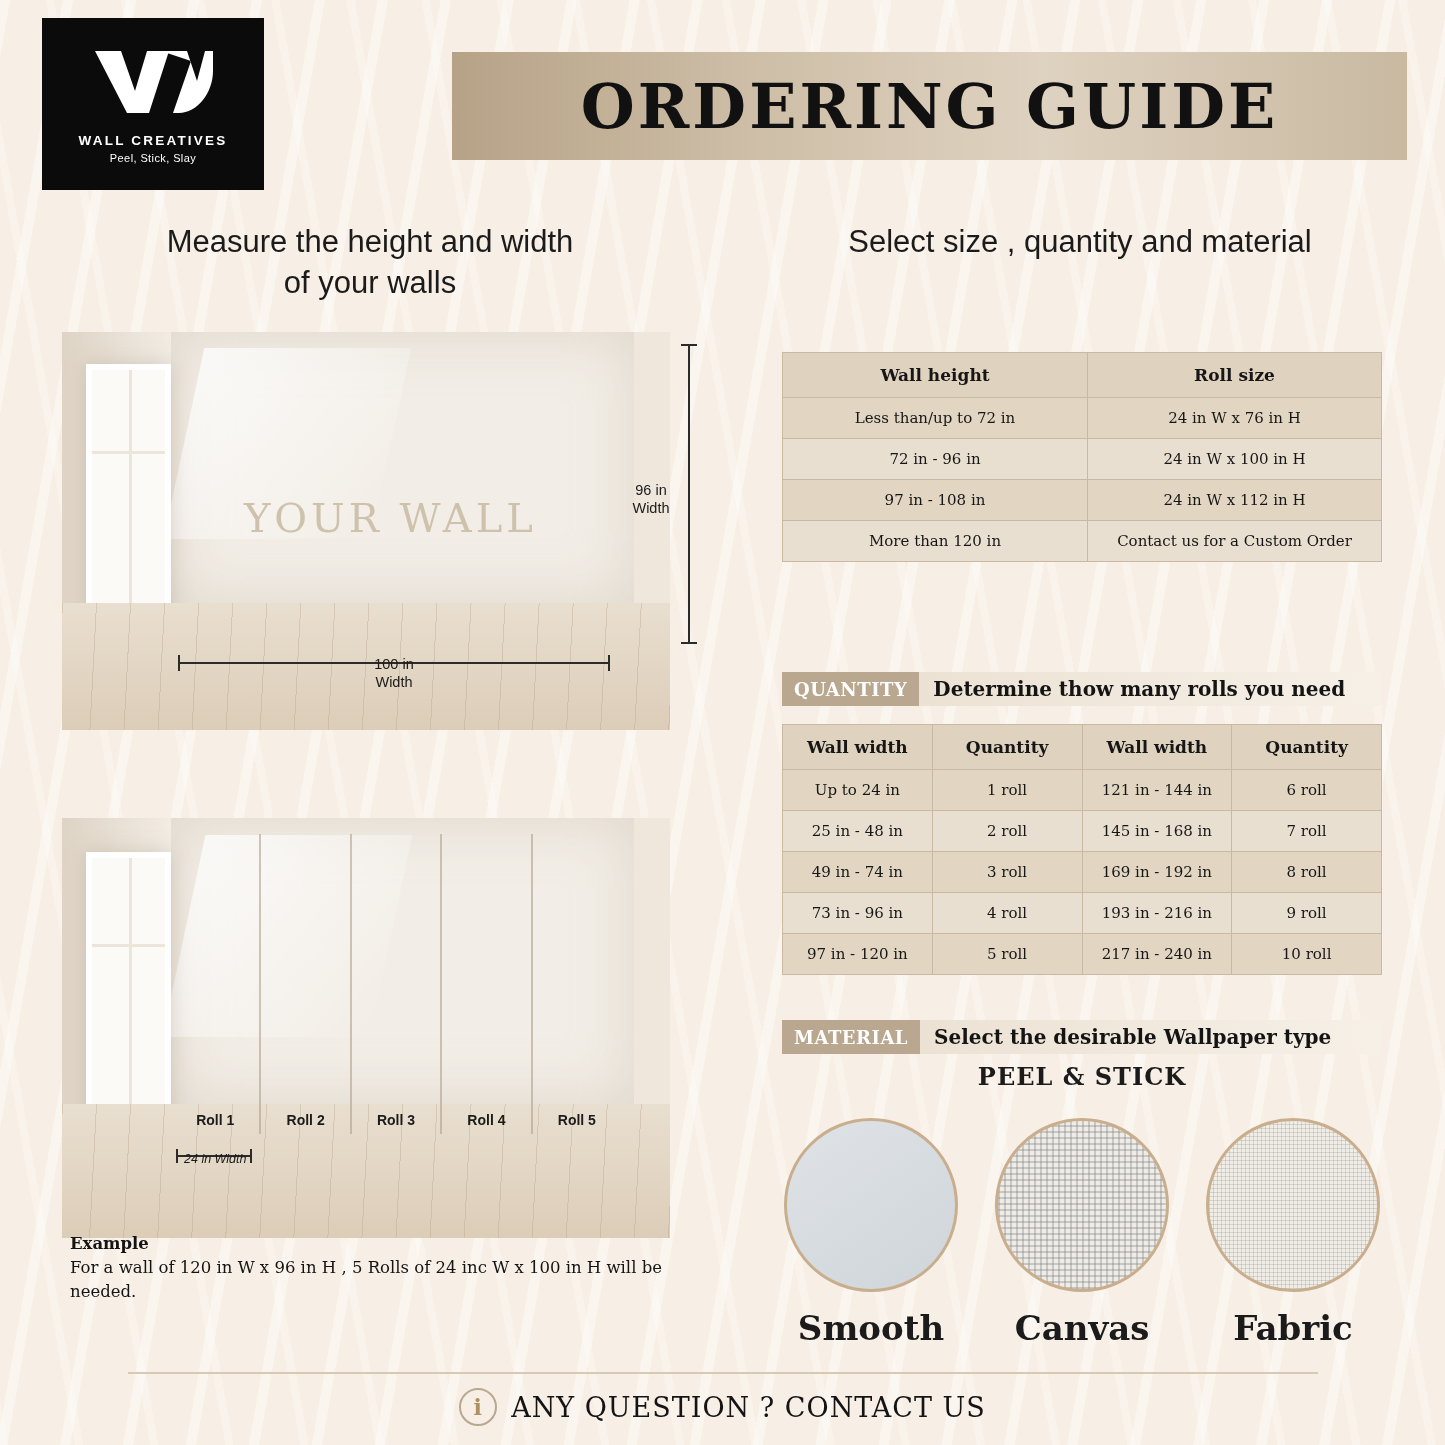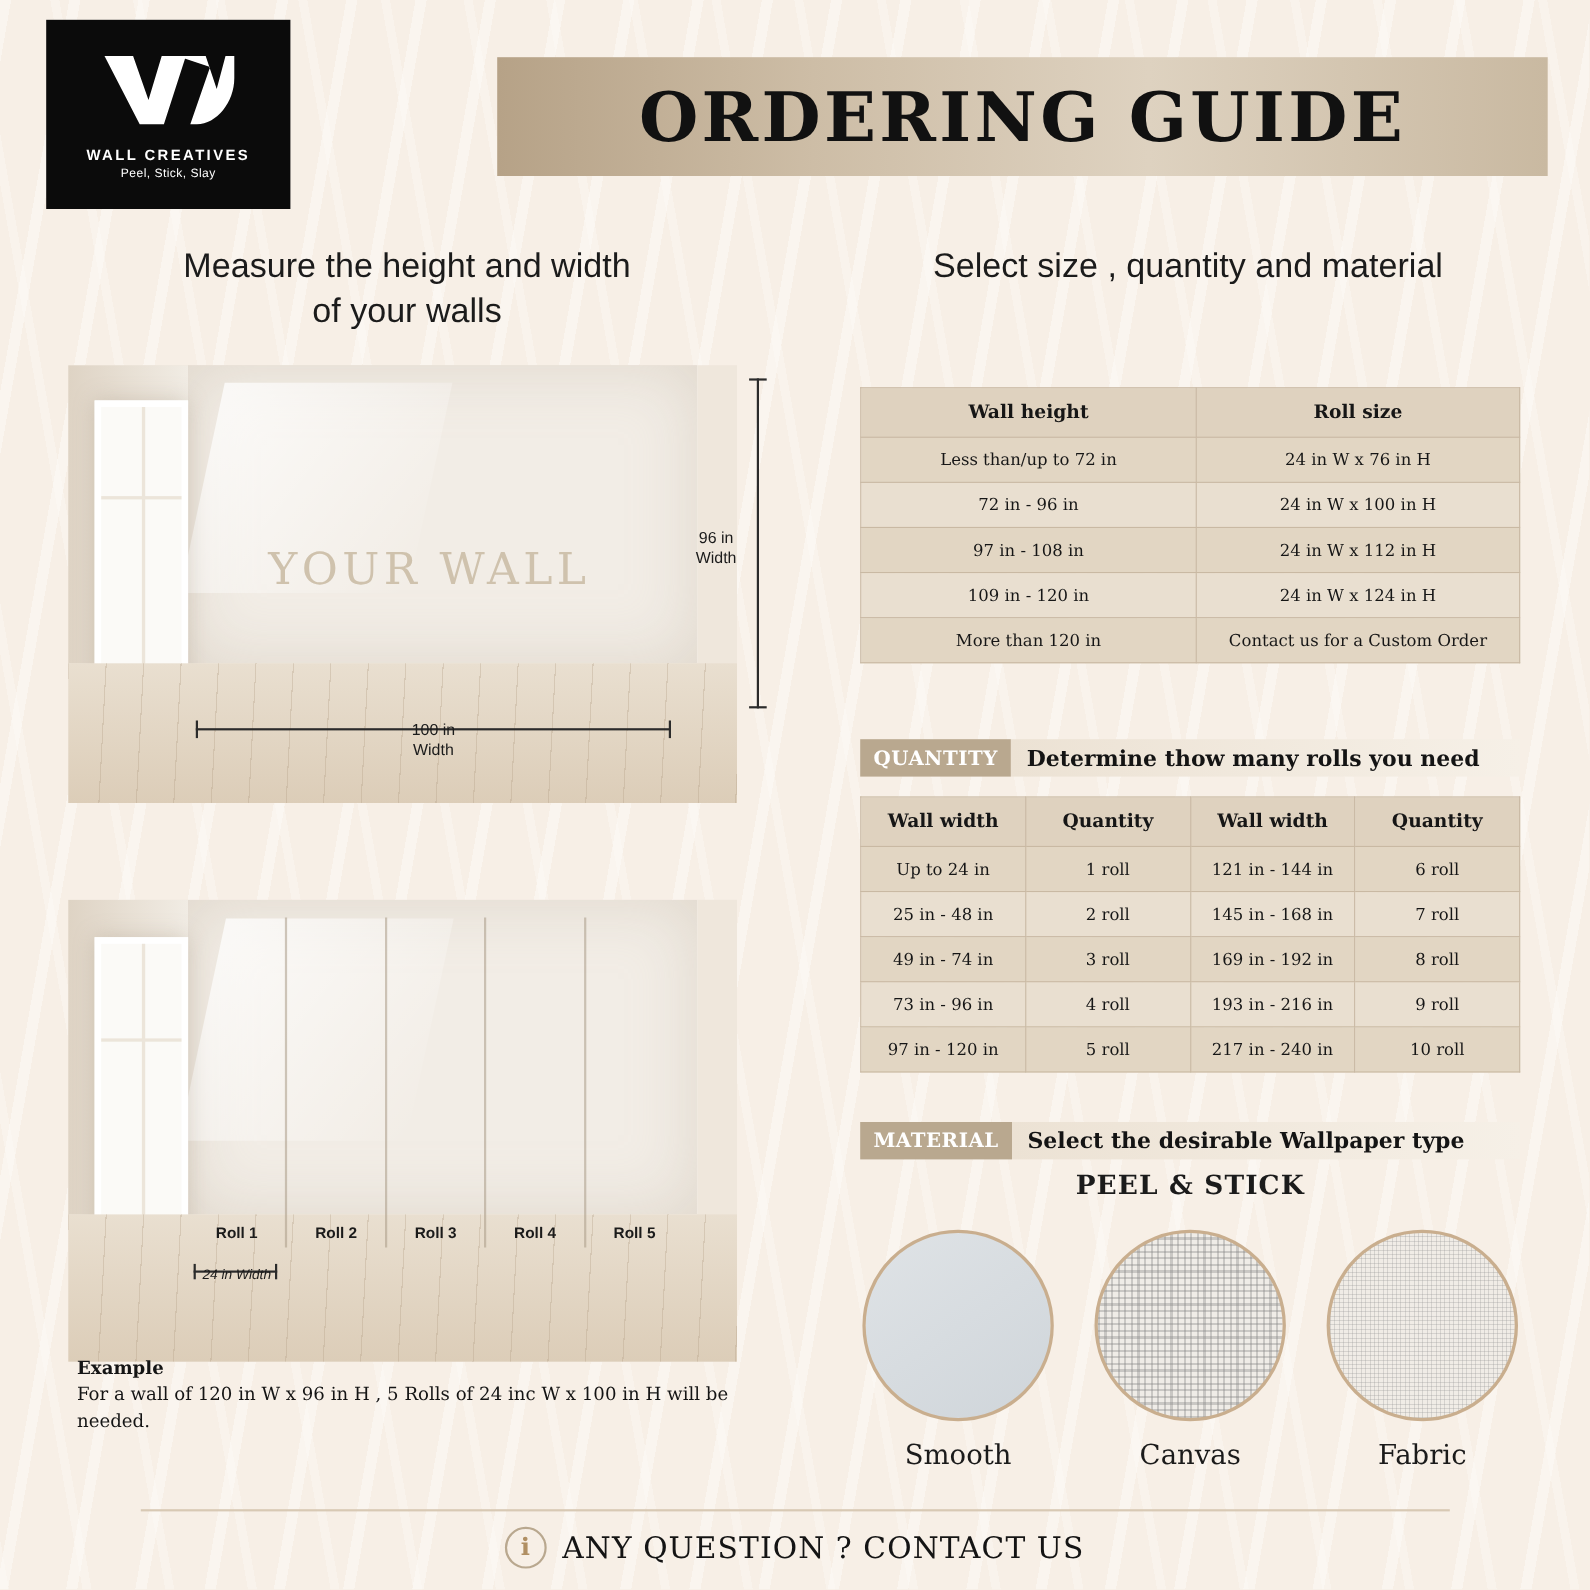--- a/index.html
+++ b/index.html
@@ -144,21 +144,21 @@
   .swatches{position:absolute;left:782px;top:1118px;width:600px;display:flex;justify-content:space-between;}
   .swatch{width:178px;text-align:center;}
   .disc{width:168px;height:168px;border-radius:50%;border:3px solid #c9ae8e;margin:0 auto;}
   .disc.smooth{background:linear-gradient(145deg,#dfe3e6,#cfd5da);}
   .disc.fabric{background:#f0ece6;
     background-image:repeating-linear-gradient(0deg,rgba(150,150,150,.30) 0 1px,rgba(0,0,0,0) 1px 4px),
                      repeating-linear-gradient(90deg,rgba(150,150,150,.30) 0 1px,rgba(0,0,0,0) 1px 4px);}
   .disc.canvas{background:#efece7;
     background-image:repeating-linear-gradient(0deg,rgba(130,130,130,.35) 0 2px,rgba(0,0,0,0) 2px 6px),
                      repeating-linear-gradient(90deg,rgba(130,130,130,.35) 0 2px,rgba(0,0,0,0) 2px 6px);}
-  .swatch-label{margin-top:16px;font-family:"DejaVu Serif", serif;font-weight:400;font-size:25px;}
+  .swatch-label{margin-top:16px;font-family:"DejaVu Serif", serif;font-weight:700;font-size:34px;}
 
   
   .footer-rule{position:absolute;left:128px;top:1372px;width:1190px;height:2px;background:#d8c9b4;}
   .footer{
     position:absolute;left:0;top:1388px;width:1445px;display:flex;align-items:center;justify-content:center;gap:14px;
     font-family:"DejaVu Serif", serif;font-size:27px;letter-spacing:1px;color:#141414;
   }
   .info-icon{
     width:34px;height:34px;border-radius:50%;border:2px solid #b9a88f;color:#b08f63;
     display:flex;align-items:center;justify-content:center;font-size:22px;font-weight:700;font-family:"DejaVu Serif",serif;
@@ -250,24 +250,20 @@
       <td>Less than/up to 72 in</td>
       <td>24 in W x 76 in H</td>
     </tr>
     <tr>
       <td>72 in - 96 in</td>
       <td>24 in W x 100 in H</td>
     </tr>
     <tr>
       <td>97 in - 108 in</td>
       <td>24 in W x 112  in H</td>
-    </tr>
-    <tr>
-      <td>109 in - 120 in</td>
-      <td>24 in W x 124 in H</td>
     </tr>
     <tr>
       <td>More than 120 in</td>
       <td>Contact us for a Custom Order</td>
     </tr>
   </tbody>
     </table>
 
   <div class="band" id="band-qty">
     <div class="tag">QUANTITY</div>

